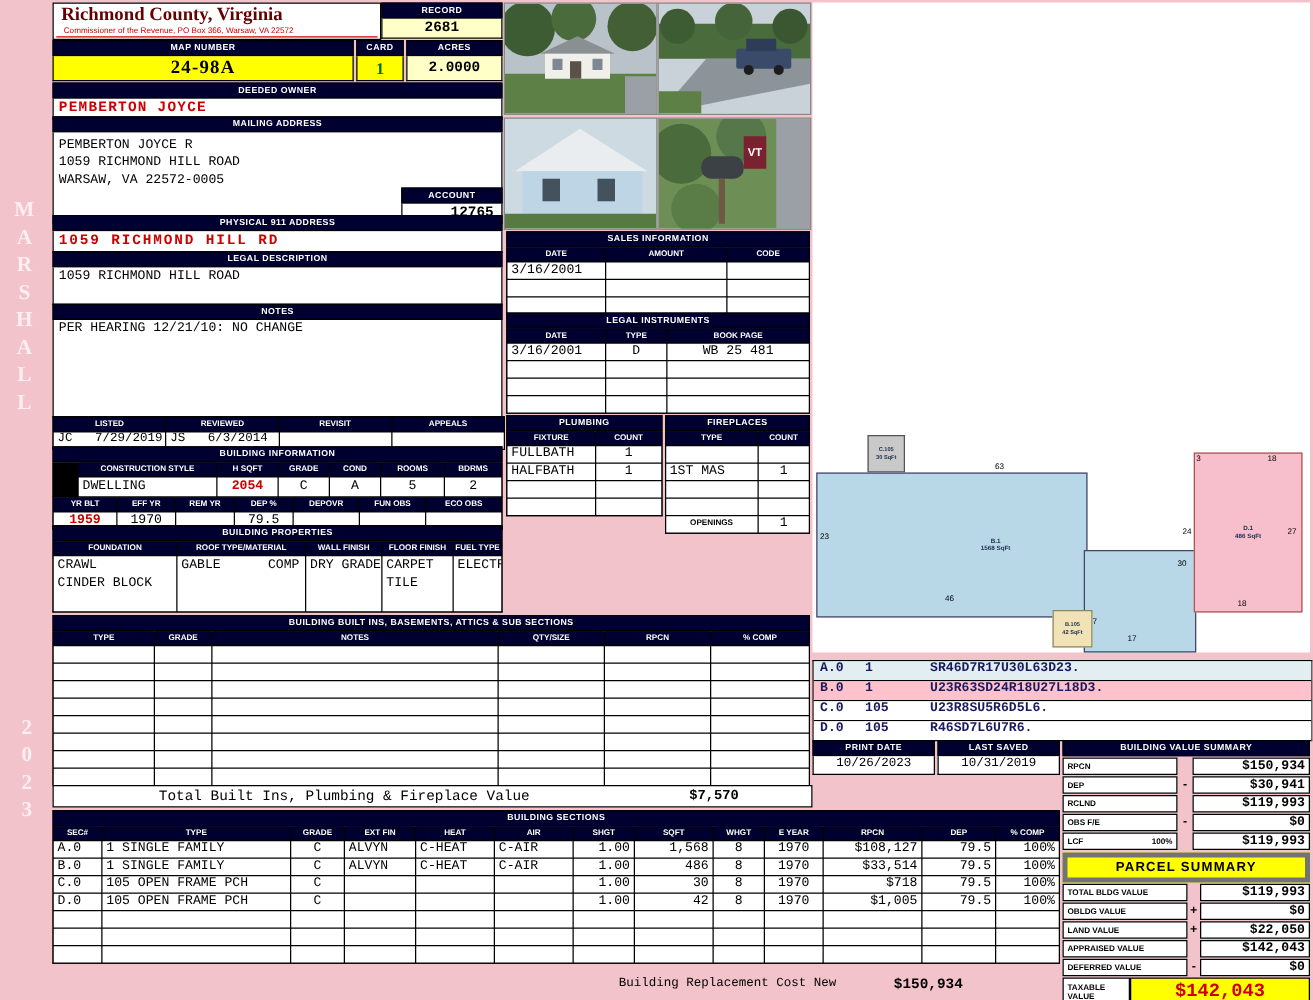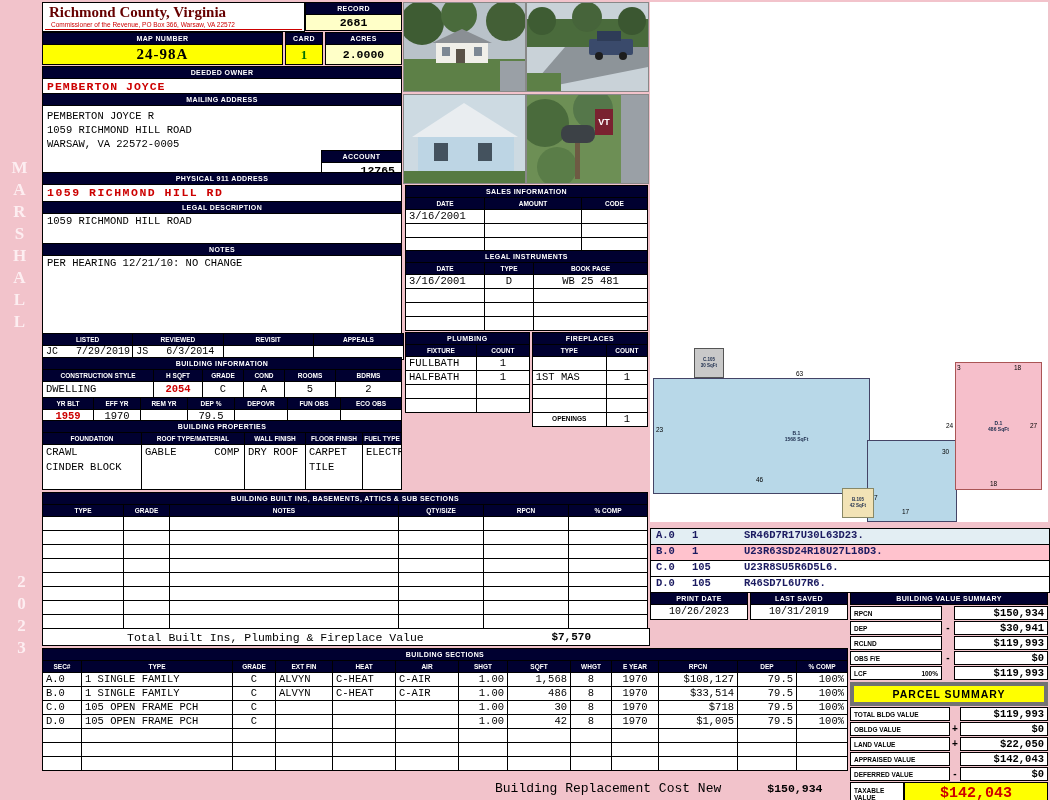--- a/index.html
+++ b/index.html
@@ -106,21 +106,21 @@
   <div class="hcell">REVISIT</div>
   <div class="hcell">APPEALS</div>
   <div class="vcell" style="font-size:10px;">JC   7/29/2019</div>
   <div class="vcell" style="font-size:10px;">JS   6/3/2014</div>
   <div class="vcell"></div>
   <div class="vcell"></div>
 </div>
 
 <div class="abs" style="left:42px;top:357px;width:360px;">
   <div class="bar">BUILDING INFORMATION</div>
-  <div class="grid" style="grid-template-columns:110px 48px 40px 40px 50px 1fr;border-top:none;">
+  <div class="grid" style="grid-template-columns:110px 48px 40px 40px 50px 1fr;border-top:none;padding-left:20px;">
     <div class="hcell">CONSTRUCTION STYLE</div>
     <div class="hcell">H SQFT</div>
     <div class="hcell">GRADE</div>
     <div class="hcell">COND</div>
     <div class="hcell">ROOMS</div>
     <div class="hcell">BDRMS</div>
     <div class="vcell h15">DWELLING</div>
     <div class="vcell h15 tc red b">2054</div>
     <div class="vcell h15 tc">C</div>
     <div class="vcell h15 tc">A</div>
@@ -149,21 +149,21 @@
   <div class="bar">BUILDING PROPERTIES</div>
   <div class="grid" style="grid-template-columns:98px 102px 60px 56px 1fr;border-top:none;">
     <div class="hcell">FOUNDATION</div>
     <div class="hcell">ROOF TYPE/MATERIAL</div>
     <div class="hcell">WALL FINISH</div>
     <div class="hcell">FLOOR FINISH</div>
     <div class="hcell">FUEL TYPE</div>
     <div class="vcell h44 pre" style="line-height:15px;">CRAWL
 CINDER BLOCK</div>
     <div class="vcell h44" style="line-height:15px;">GABLE      COMP SHGLS</div>
-    <div class="vcell h44" style="line-height:15px;">DRY ROOF</div>
+    <div class="vcell h44" style="line-height:15px;">DRY GRADE</div>
     <div class="vcell h44 pre" style="line-height:15px;">CARPET
 TILE</div>
     <div class="vcell h44" style="line-height:15px;">ELECTRIC</div>
   </div>
 </div>
 
 <div class="abs" style="left:42px;top:492px;width:606px;">
   <div class="bar">BUILDING BUILT INS, BASEMENTS, ATTICS &amp; SUB SECTIONS</div>
   <div class="grid" style="grid-template-columns:80px 45px 228px 84px 84px 1fr;border-top:none;">
     <div class="hcell">TYPE</div>
@@ -621,15 +621,15 @@
     <div class="sum-val">$0</div>
   </div>
   <div class="sum-row" style="height:23px;">
     <div class="sum-label pre" style="width:46px;line-height:7px;">TAXABLE
 VALUE</div>
     <div class="sum-val" style="background:#FFFF00;color:#CC0000;font-size:15px;justify-content:center;">$142,043</div>
   </div>
 </div>
 
 <div class="abs flexrow" style="left:495px;top:781px;align-items:center;">
-  <span class="mono" style="font-size:13px;">Building Replacement Cost New</span>
+  <span class="mono" style="font-size:10px;">Building Replacement Cost New</span>
   <span class="mono b" style="font-size:11.5px;margin-left:46px;">$150,934</span>
 </div>
 
 </body></html>

